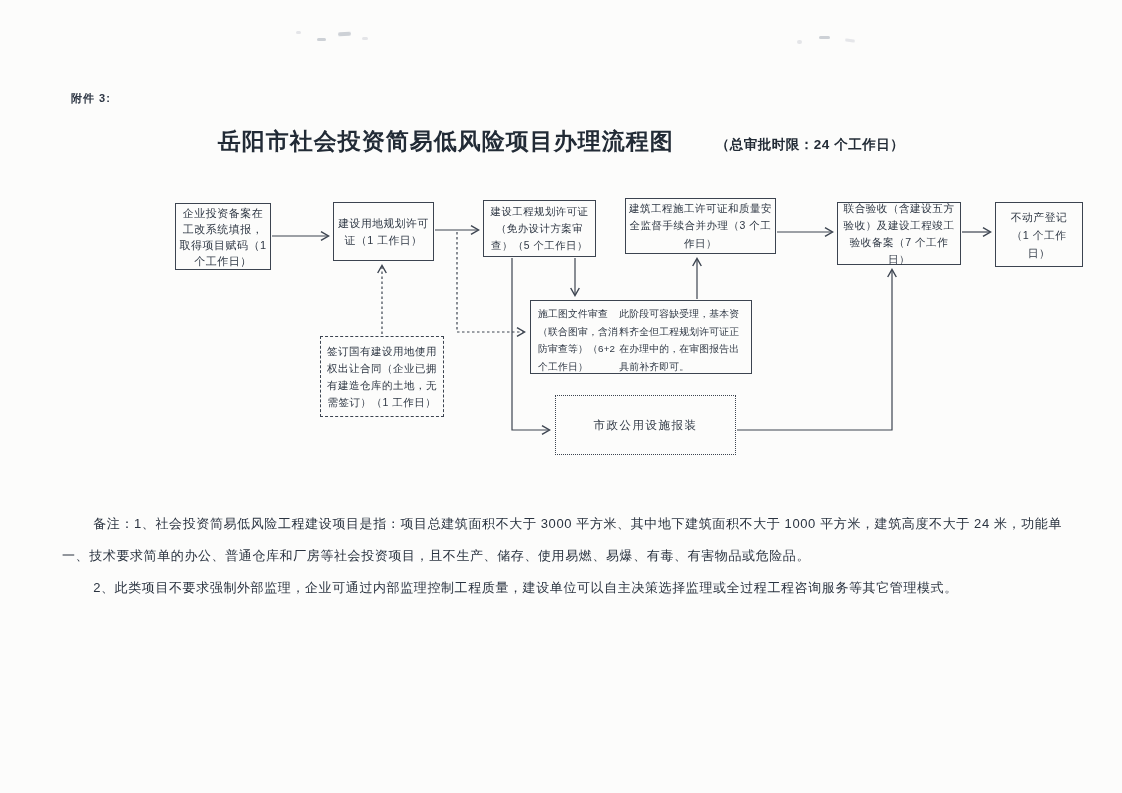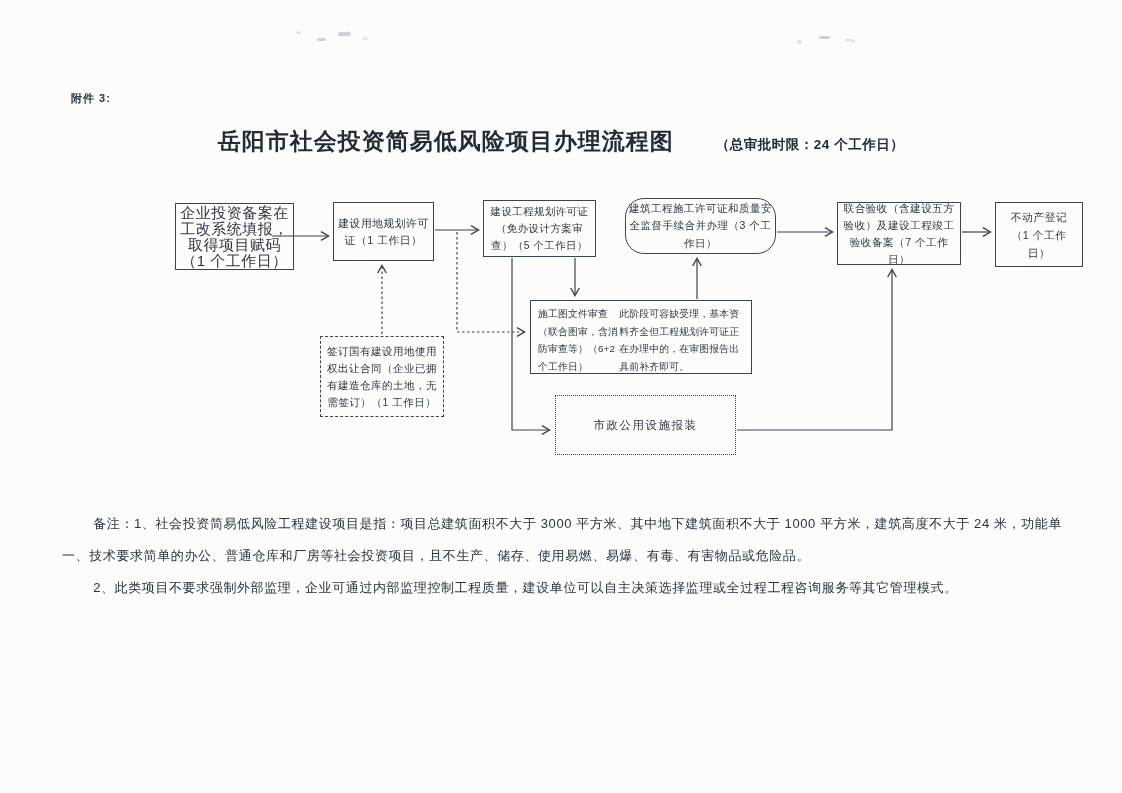--- a/index.html
+++ b/index.html
@@ -72,33 +72,33 @@
   <div class="smudge light" style="left:362px;top:37px;width:6px;height:3px;"></div>
   <div class="smudge light" style="left:797px;top:40px;width:5px;height:4px;"></div>
   <div class="smudge" style="left:819px;top:36px;width:11px;height:3px;"></div>
   <div class="smudge light" style="left:845px;top:39px;width:10px;height:3px;transform:rotate(8deg);"></div>
 
   <div class="attachment">附件 3:</div>
   <div class="title-wrap">
     <span class="title-main">岳阳市社会投资简易低风险项目办理流程图</span><span class="title-suffix">（总审批时限：24 个工作日）</span>
   </div>
 
-  <div class="fbox" style="left:175px;top:203px;width:119px;height:67px;padding:2px 3px;font-size:15px;line-height:16px;">
+  <div class="fbox" style="left:175px;top:203px;width:96px;height:67px;padding:2px 3px;font-size:11px;line-height:16px;">
     <span>企业投资备案在工改系统填报，取得项目赋码（1 个工作日）</span>
   </div>
 
   <div class="fbox" style="left:333px;top:202px;width:101px;height:59px;padding:2px 3px;">
     <span>建设用地规划许可证（1 工作日）</span>
   </div>
 
   <div class="fbox" style="left:483px;top:200px;width:113px;height:57px;padding:8px 2px;font-size:10.4px;line-height:17px;">
     <span>建设工程规划许可证（免办设计方案审查）（5 个工作日）</span>
   </div>
 
-  <div class="fbox" style="left:625px;top:198px;width:151px;height:56px;padding:2px 2px;font-size:10.5px;line-height:17.5px;border-radius:19px;">
+  <div class="fbox" style="left:625px;top:198px;width:151px;height:56px;padding:2px 2px;font-size:10.5px;line-height:17.5px;">
     <span>建筑工程施工许可证和质量安全监督手续合并办理（3 个工作日）</span>
   </div>
 
   <div class="fbox" style="left:837px;top:202px;width:124px;height:63px;padding:2px 2px;font-size:10.6px;line-height:17px;">
     <span>联合验收（含建设五方验收）及建设工程竣工验收备案（7 个工作日）</span>
   </div>
 
   <div class="fbox" style="left:995px;top:202px;width:88px;height:65px;padding:2px 6px;line-height:18px;">
     <span>不动产登记（1 个工作日）</span>
   </div>

